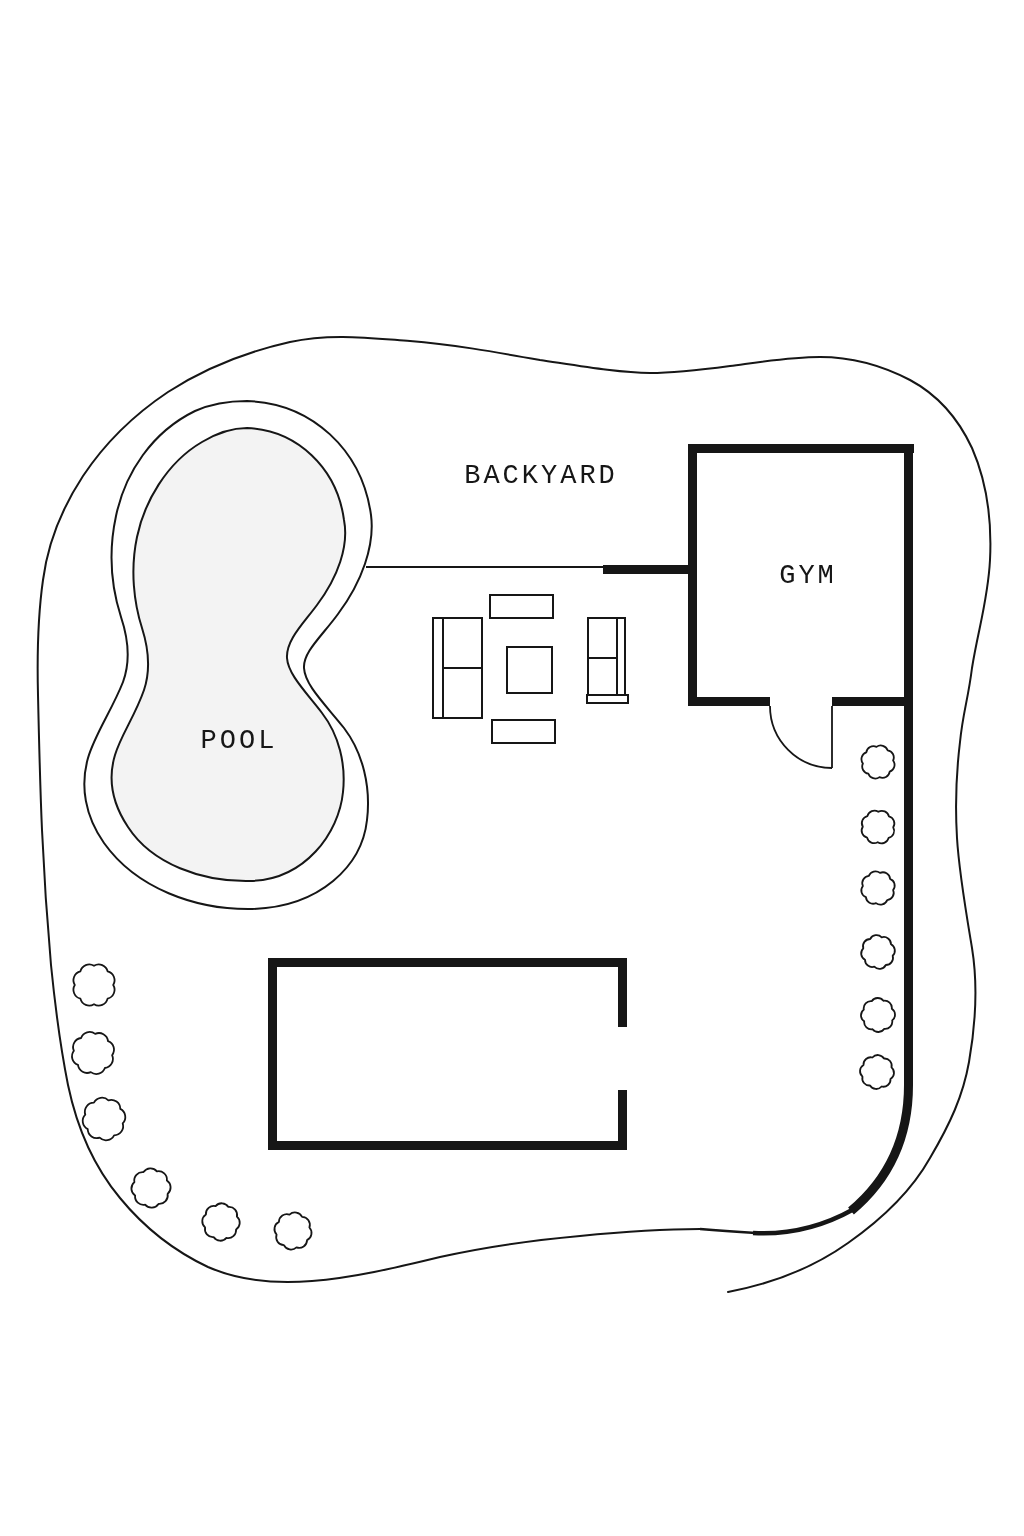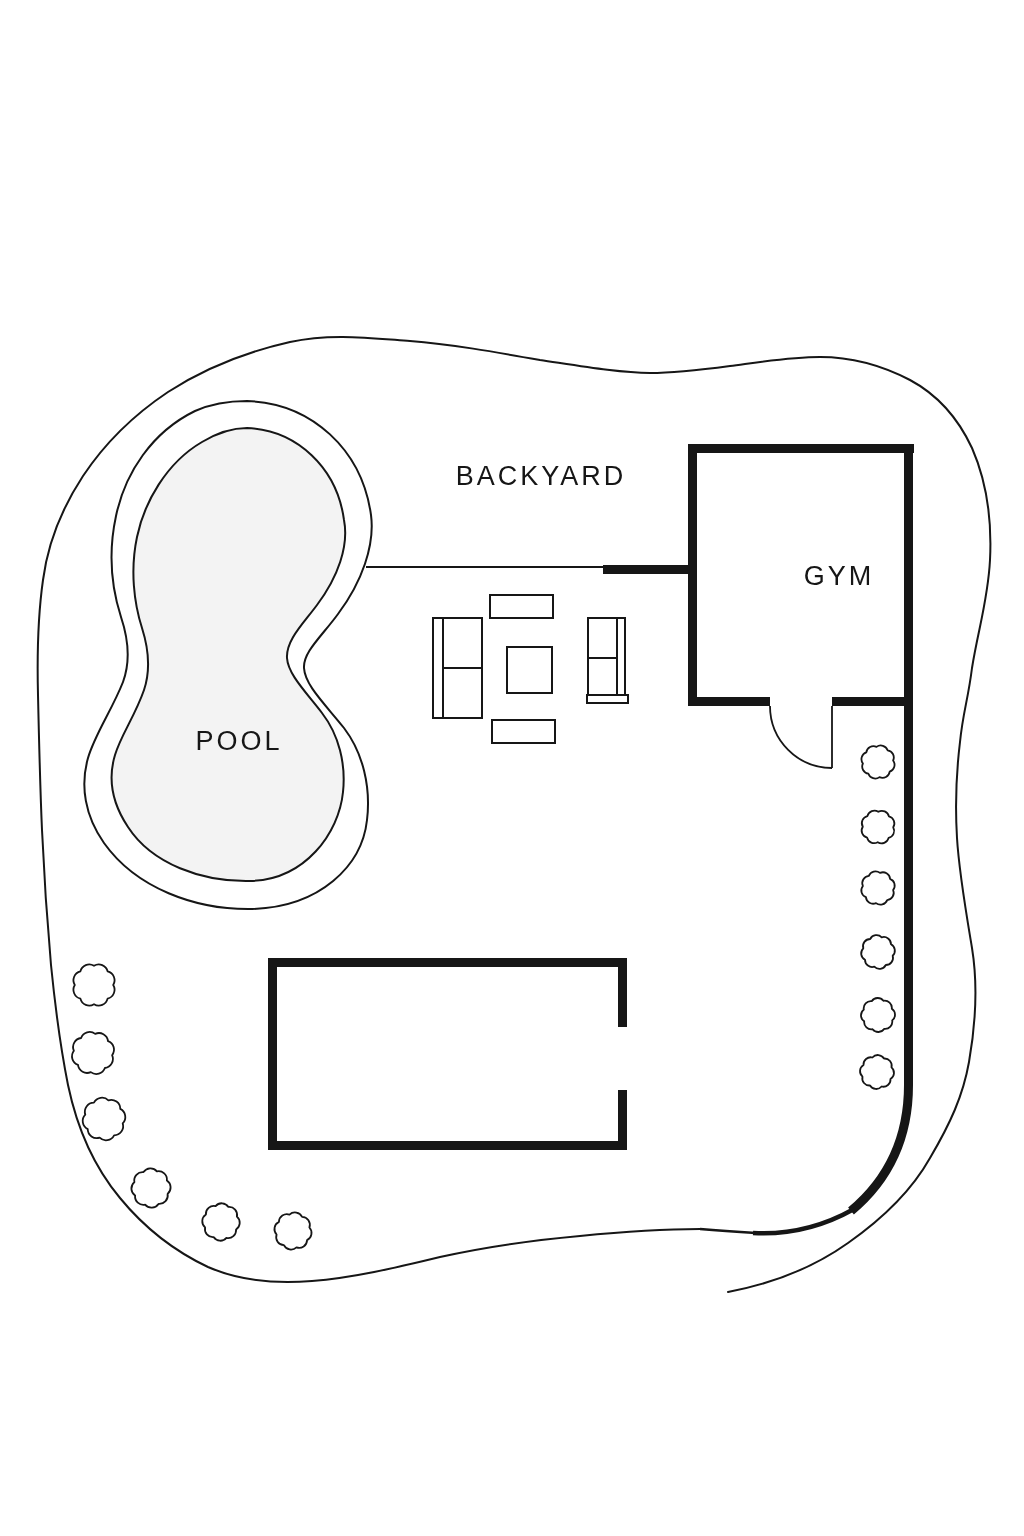--- a/index.html
+++ b/index.html
@@ -1,21 +1,21 @@
 <!DOCTYPE html>
 <html><head>
 <meta charset="utf-8">
 <style>
   html,body{margin:0;padding:0;background:#ffffff;}
   .stage{
     position:relative;
     width:1024px;height:1536px;
     margin:0 auto;
     background:var(--bg,#ffffff);
-    font-family:Liberation Sans, sans-serif;
+    font-family:Liberation Mono, monospace;
     overflow:hidden;
   }
   .plan-svg{position:absolute;left:0;top:0;width:1024px;height:1536px;}
 
   
   .thin{stroke:var(--ink,#161616);stroke-width:2;fill:none;stroke-linecap:round;}
   .hairline{stroke:var(--ink,#161616);stroke-width:1.8;fill:none;}
   .furn{stroke:var(--ink,#161616);stroke-width:2;fill:#ffffff;}
   .furnline{stroke:var(--ink,#161616);stroke-width:2;fill:none;}
   .wallfill{fill:var(--ink,#161616);stroke:none;}
@@ -29,21 +29,21 @@
     position:absolute;
     transform:translate(-50%,-50%);
     color:var(--ink,#161616);
     font-size:27px;
     letter-spacing:3px;
     white-space:nowrap;
     line-height:1;
   }
   .label.two-line{line-height:39px;text-align:center;}
   .label-backyard{left:541px;top:476px;}
-  .label-gym{left:808px;top:576px;margin-left:31px;}
+  .label-gym{left:808px;top:576px;}
   .label-pool{left:239px;top:741px;}
   .label-outdoor{left:546px;top:828px;}
 </style>
 </head>
 <body>
 
 <div class="stage" style="--bg: #ffffff; --ink: #161616; --pool: #f3f3f3;">
 
   <svg class="plan-svg" viewBox="0 0 1024 1536">
 

